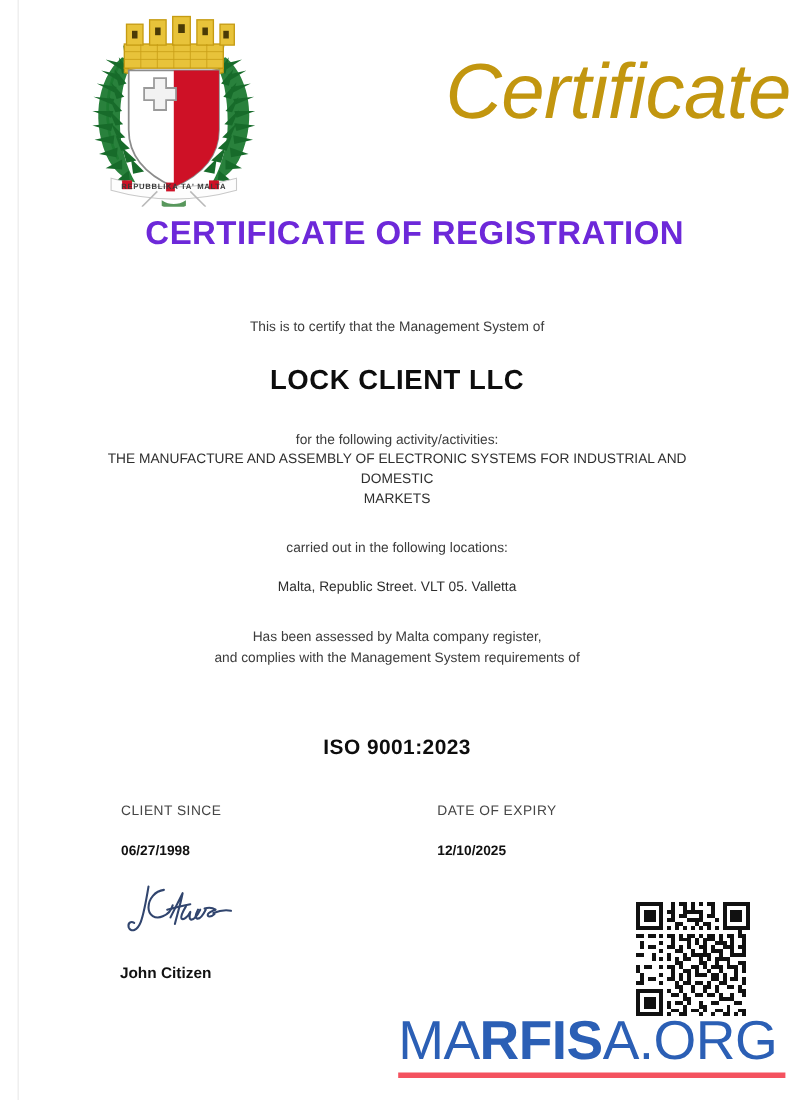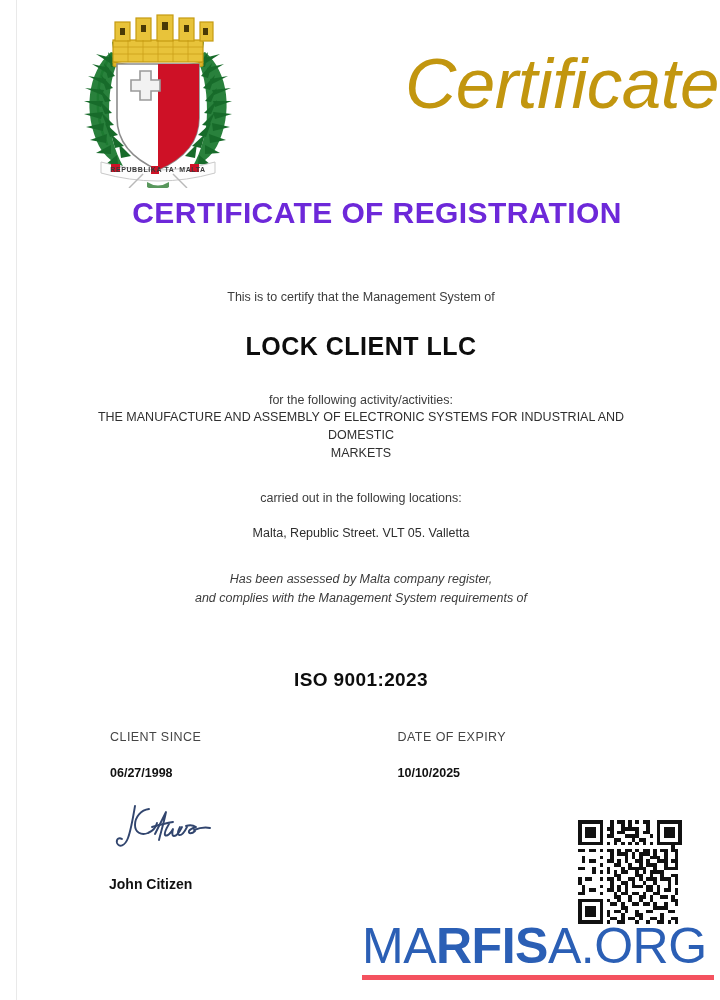--- a/index.html
+++ b/index.html
@@ -97,21 +97,21 @@
   .activity-body {
     font-size: 12.5px;
     color: #2f2f2f;
     line-height: 1.42;
     padding: 0 24px;
   }
 
   .locations-head { margin-top: 26px; }
   .locations-body { margin-top: 17px; }
 
-  .assess { margin-top: 28px; font-style: italic; }
+  .assess { margin-top: 28px; }
   .assess div { line-height: 1.5; }
 
   .standard {
     margin-top: 62px;
     font-size: 19px;
     font-weight: bold;
     letter-spacing: 0.4px;
     color: #0d0d0d;
   }
 
@@ -334,21 +334,21 @@
     <div class="standard">ISO 9001:2023</div>
   </div>
 
   <div class="dates">
     <div class="date-col c1">
       <div class="date-label">CLIENT SINCE</div>
       <div class="date-value">06/27/1998</div>
     </div>
     <div class="date-col c3">
       <div class="date-label">DATE OF EXPIRY</div>
-      <div class="date-value">10/10/2025</div>
+      <div class="date-value">12/10/2025</div>
     </div>
   </div>
 
   <div class="sig-block">
     <svg class="sig-mark" viewBox="0 0 120 56" xmlns="http://www.w3.org/2000/svg">
       <g fill="none" stroke="#31456e" stroke-width="1.9" stroke-linecap="round" stroke-linejoin="round">
         <path d="M26 6 C24 18 22 30 19 38 C16 46 10 48 8 43 C7 39 10 37 13 39"></path>
         <path d="M40 9 C32 10 26 17 26 25 C26 32 32 36 39 33 C44 31 47 27 48 23"></path>
         <path d="M46 34 C50 26 54 18 57 12 C55 22 52 32 50 40"></path>
         <path d="M43 27 C50 25 58 23 64 22"></path>

